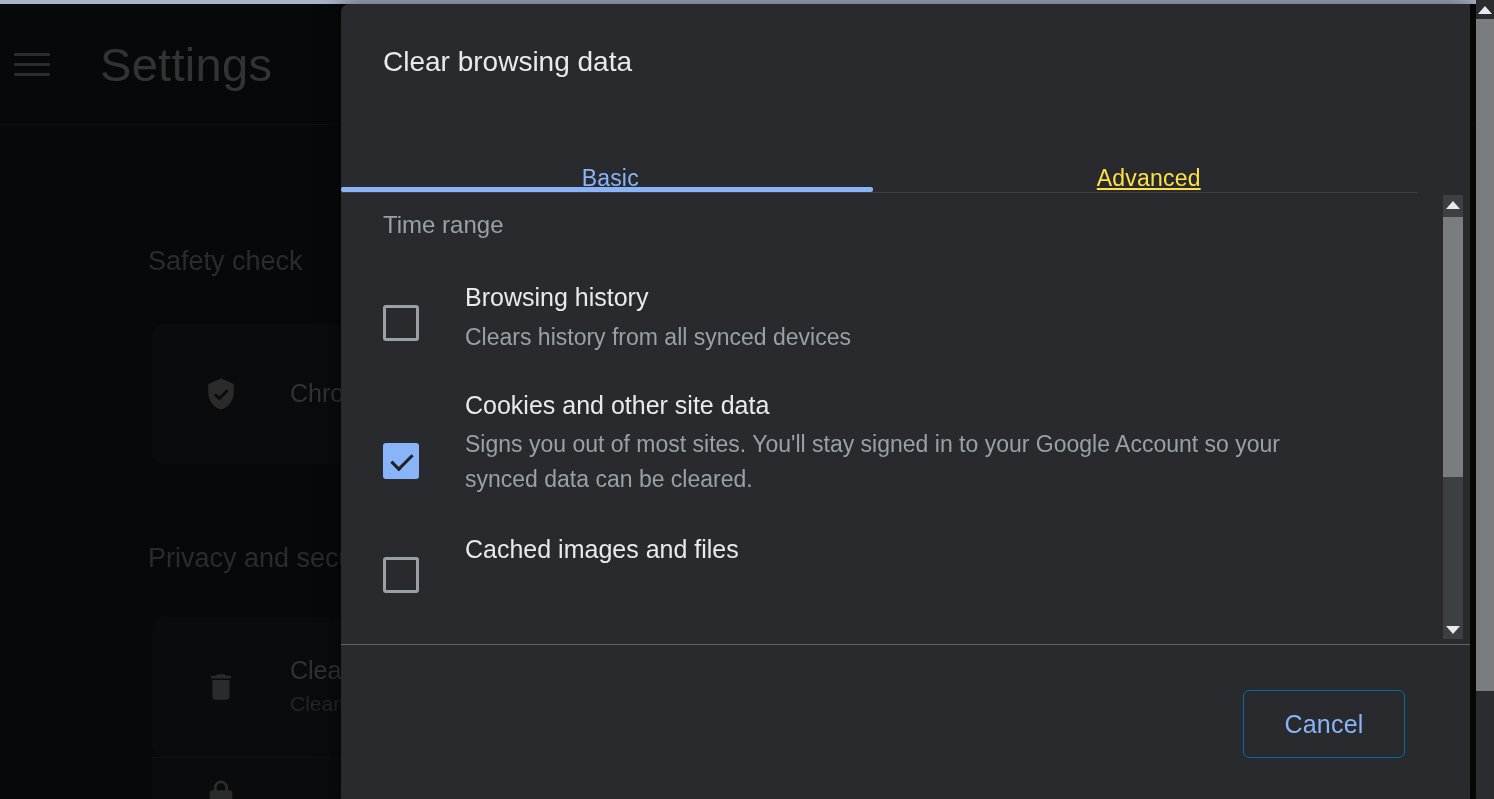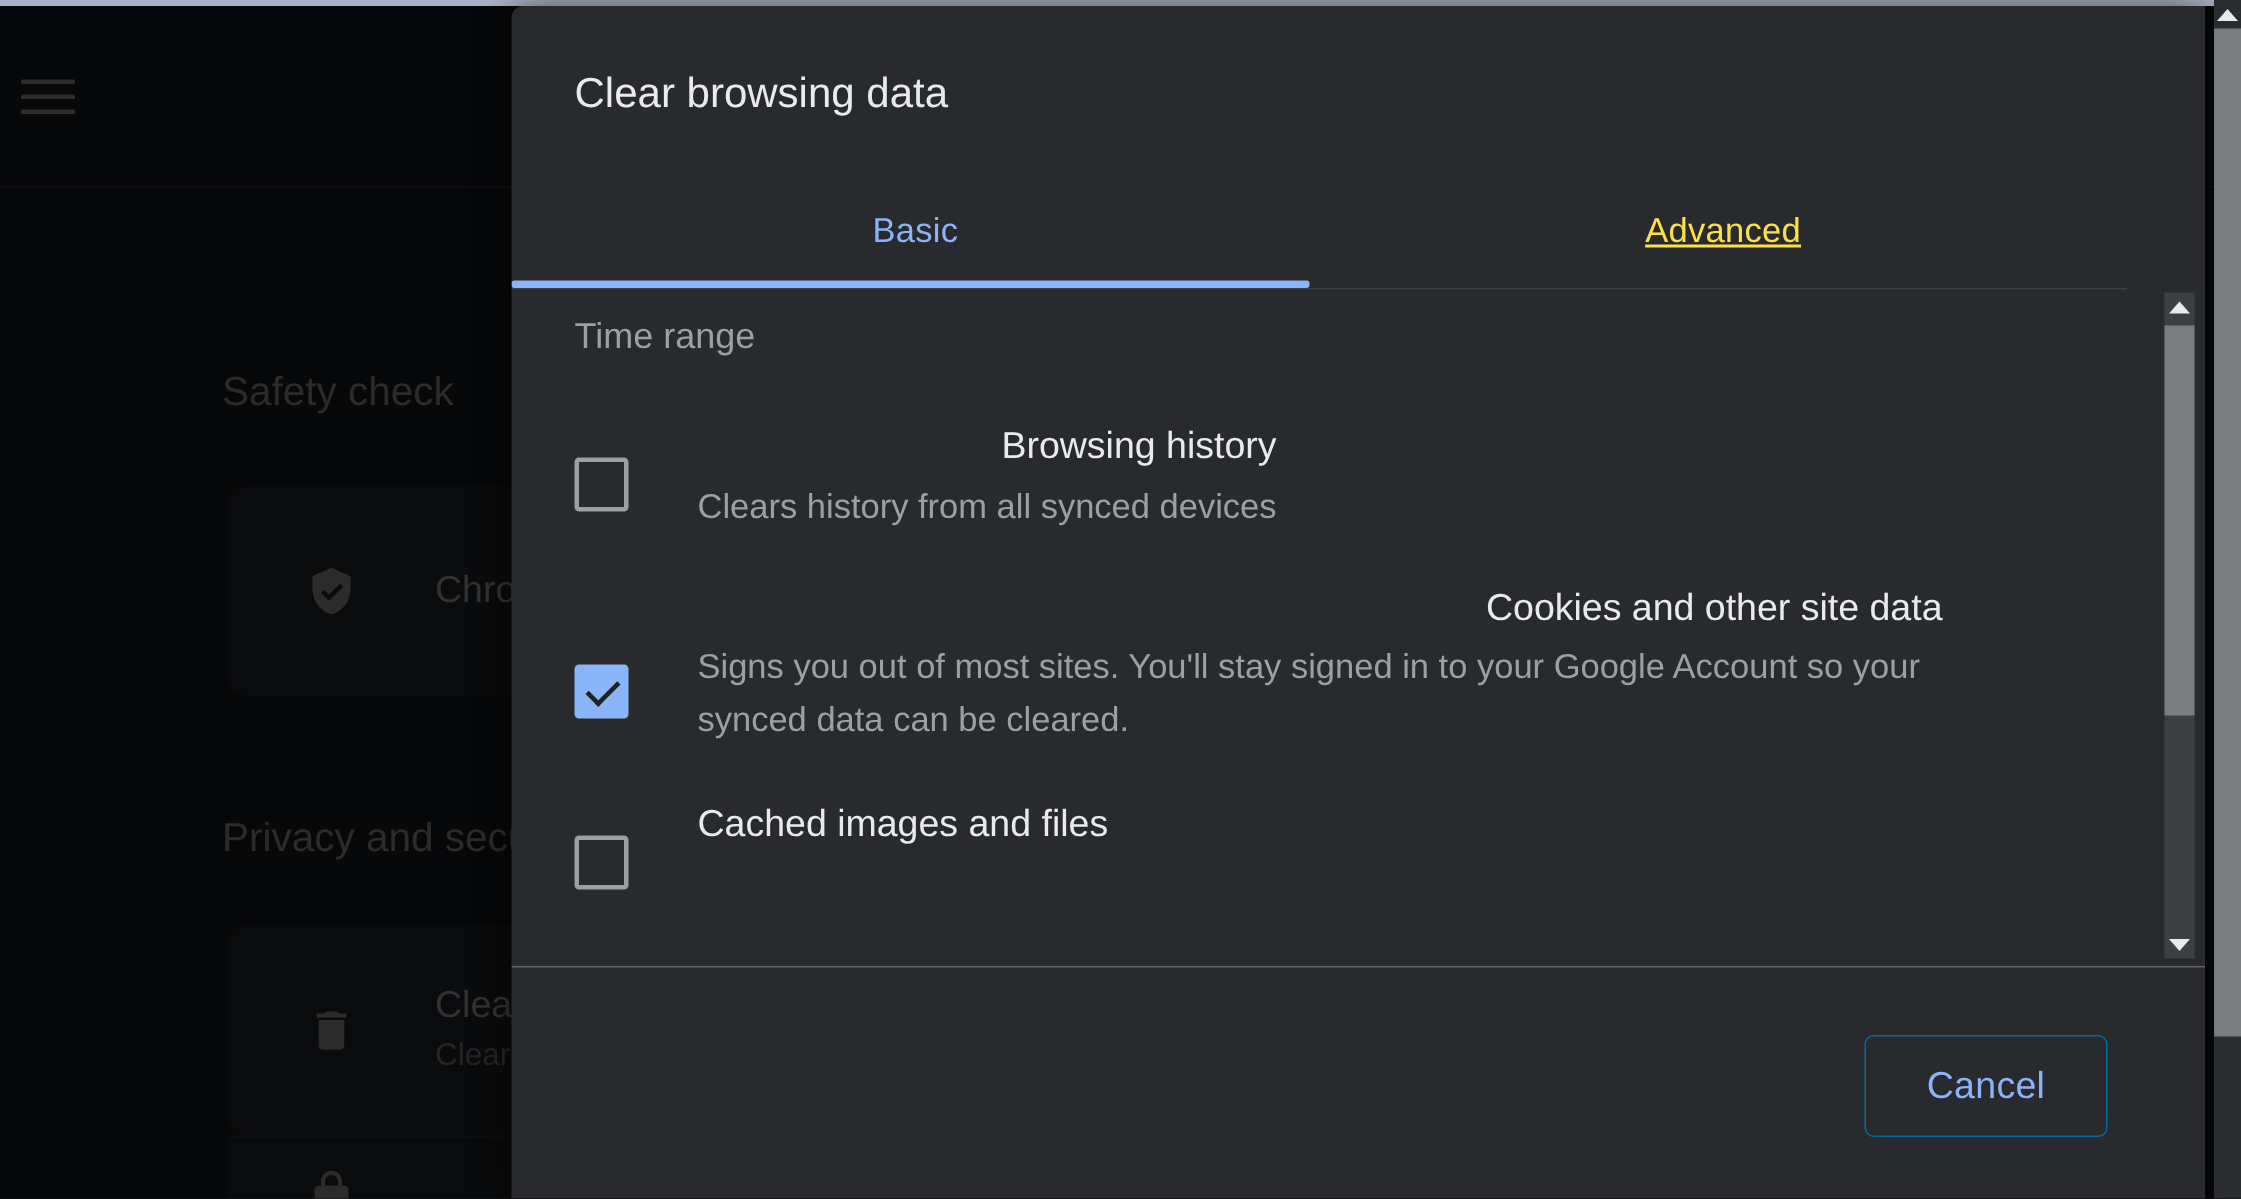--- a/index.html
+++ b/index.html
@@ -76,20 +76,21 @@
   }
   .dialog-title {
     position: absolute; left: 42px; top: 42px;
     font-size: 28px; color: #e8eaed; font-weight: 400;
   }
 
   .tabs {
     position: absolute; left: 0; top: 110px; width: 1077px; height: 79px;
     display: flex;
     border-bottom: 1px solid #3c4043;
+    align-items: flex-end;
   }
   .tab {
     flex: 1 1 0; display: flex; align-items: center; justify-content: center;
     font-size: 23px; font-weight: 500; letter-spacing: .2px;
     cursor: pointer; user-select: none;
   }
   .tab.active { color: #8ab4f8; }
   .tab.inactive { color: #fde047; text-decoration: underline; }
   .tab-indicator {
     position: absolute; left: 0; top: 183px; width: 532px; height: 5px;
@@ -132,21 +133,21 @@
   }
   .cbox.off { border: 3px solid #9aa0a6; background: transparent; }
   .cbox.on  { background: #8ab4f8; border: 3px solid #8ab4f8; }
   .cbox.on::after {
     content: ""; position: absolute;
     left: 10px; top: 3px; width: 9px; height: 18px;
     border: solid #202124; border-width: 0 3.5px 3.5px 0;
     transform: rotate(45deg);
   }
   .check-text { margin-left: 46px; }
-  .check-title { font-size: 25px; color: #e8eaed; line-height: 1.15; text-align: right; }
+  .check-title { font-size: 25px; color: #e8eaed; line-height: 1.15; }
   .check-sub {
     font-size: 23px; color: #9aa0a6; line-height: 1.52; margin-top: 8px;
     max-width: 830px;
   }
 
   
   .row-history { margin-top: 44px; }
   .row-history .cbox { margin-top: 22px; }
   .row-cookies { margin-top: 36px; }
   .row-cookies .cbox { margin-top: 52px; }
@@ -204,20 +205,21 @@
   <div class="window-top-bar"></div>
 
   <div class="bg-page">
 
     <div class="bg-header">
       <div class="hamburger">
         <span></span>
           <span></span>
           <span></span>
       </div>
+      <div class="bg-title">Settings</div>
     </div>
 
     <div class="bg-section-label" style="left:148px; top:242px;">Safety check</div>
 
     <div class="bg-card" style="left:152px; top:320px; width:1170px; height:140px;">
       <div class="bg-card-row">
         <div class="bg-icon">
           <svg viewBox="0 0 24 24">
               <path d="M12 1 3 5v6c0 5.55 3.84 10.74 9 12 5.16-1.26 9-6.45 9-12V5l-9-4zm-1.2 15.6L7 12.8l1.4-1.4 2.4 2.4 5.2-5.2L17.4 10l-6.6 6.6z"></path>
             </svg>

